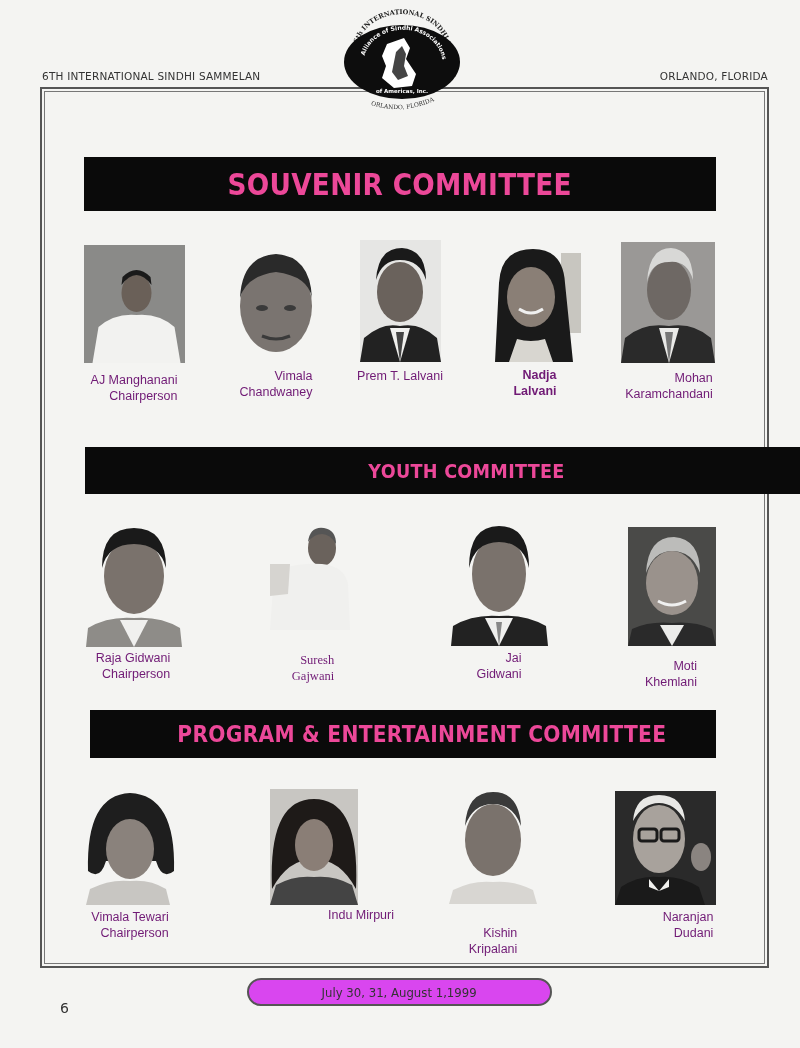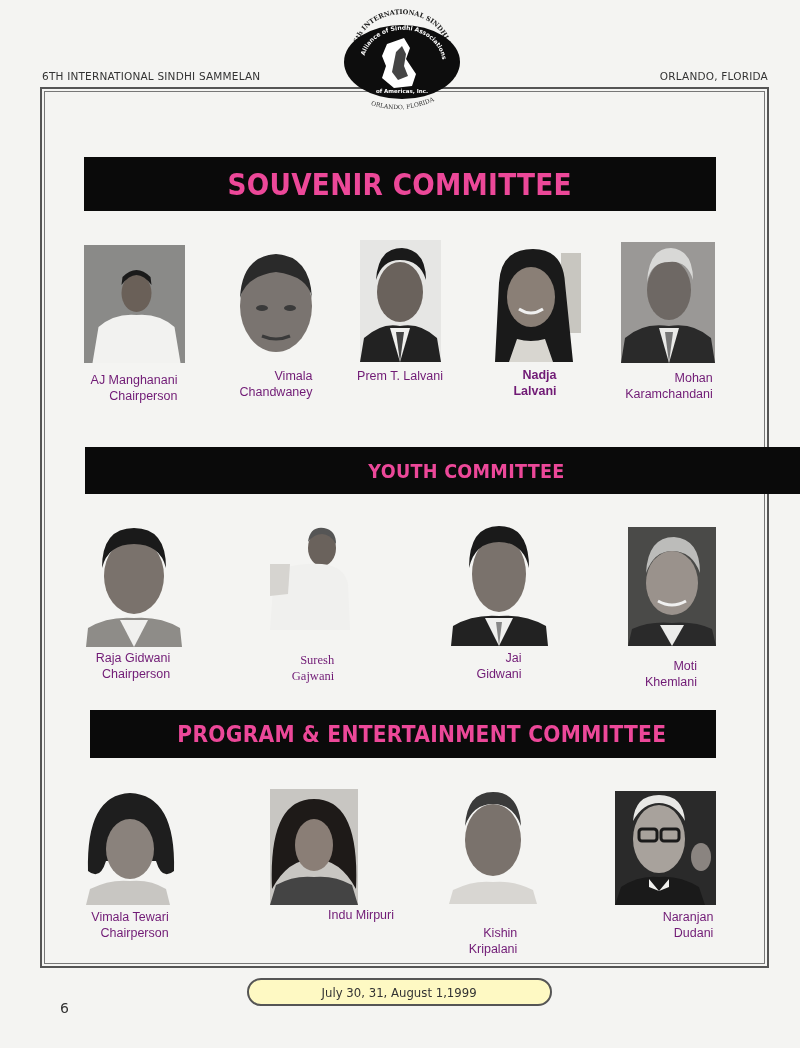--- a/index.html
+++ b/index.html
@@ -42,21 +42,21 @@
     position: absolute; background: #999; overflow: hidden;
   }
   .photo svg { width: 100%; height: 100%; display: block; }
   .caption {
     position: absolute; font-size: 12.5px; line-height: 16px; color: #701a75;
     text-align: right; white-space: nowrap; transform: translateX(-50%);
   }
 
   .footer-pill {
     position: absolute; left: 247px; top: 978px; width: 305px; height: 28px;
-    border: 2px solid #555; border-radius: 14px; background: #fef9c3;
+    border: 2px solid #555; border-radius: 14px; background: #d946ef;
     display: flex; align-items: center; justify-content: center;
     font-size: 13px; color: #333; font-family: "DejaVu Sans", sans-serif;
     z-index: 3;
   }
   .footer-pill span { transform: scaleX(0.9); display: inline-block; }
   .page-num {
     position: absolute; left: 60px; top: 1000px; font-size: 14px; color: #333;
     font-family: "DejaVu Sans", sans-serif;
   }
 </style>

